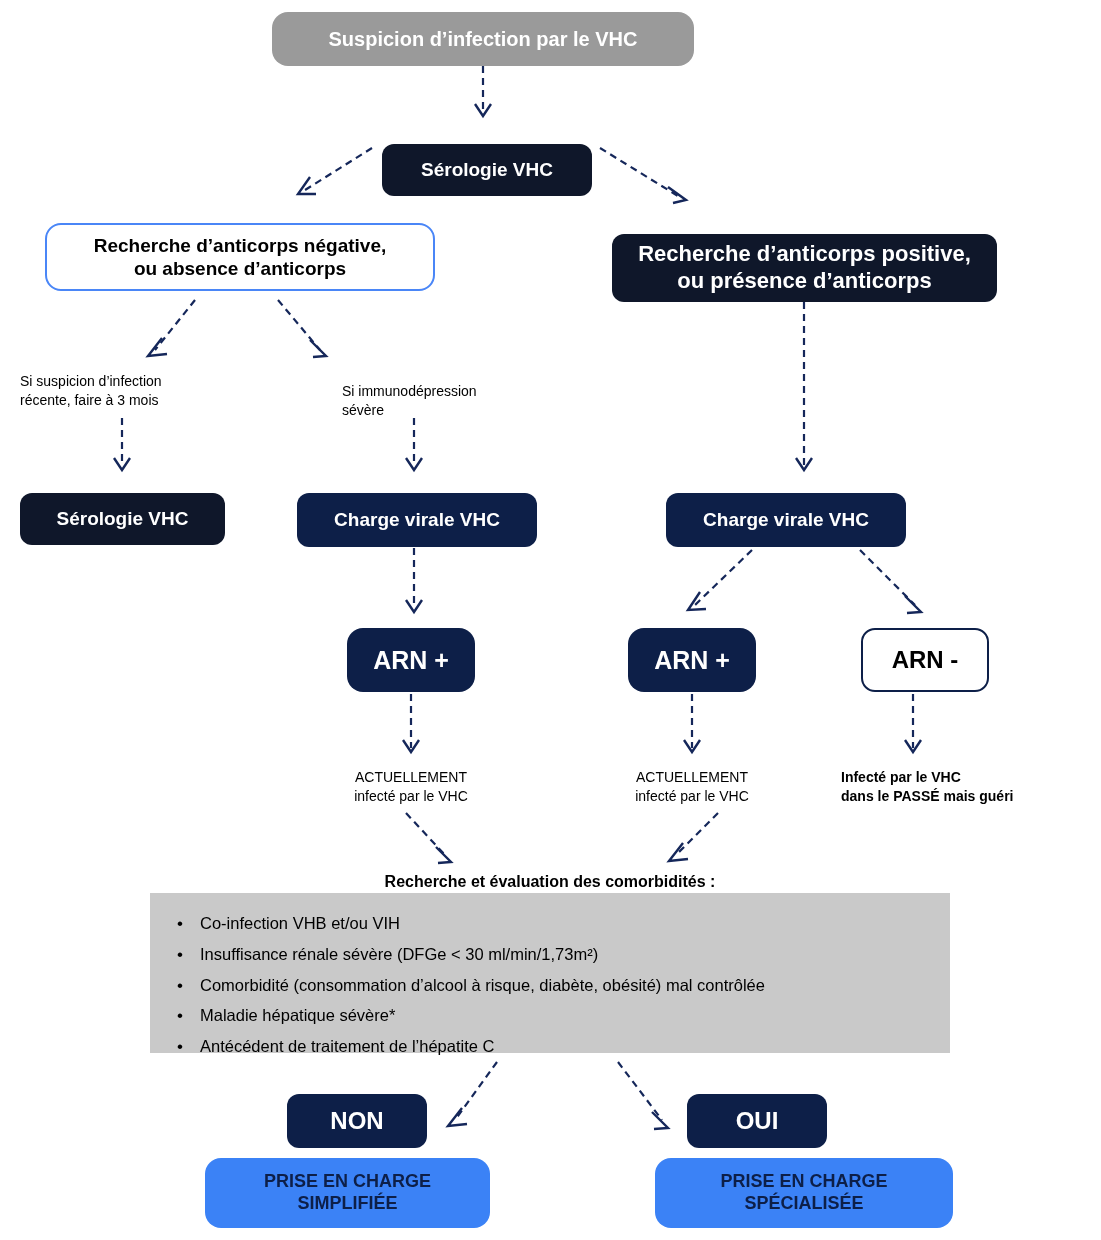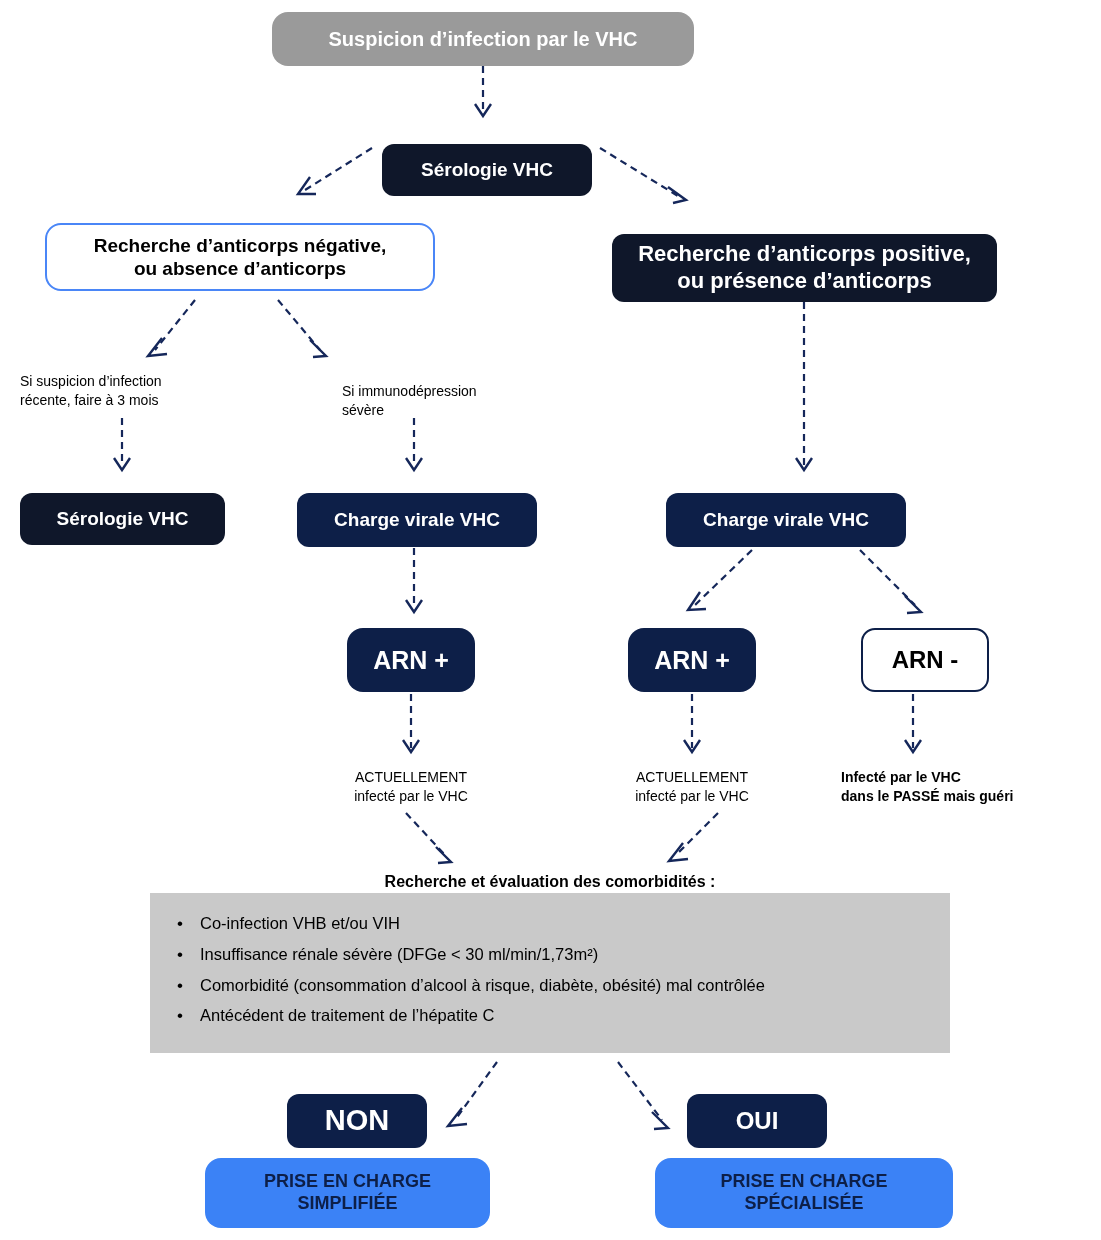--- a/index.html
+++ b/index.html
@@ -307,25 +307,26 @@
     <span class="l2">dans le PASSÉ mais guéri</span>
   </div>
 
   <div id="comorb-title">Recherche et évaluation des comorbidités :</div>
 
   <div id="comorb-panel">
     <ul id="comorb-list">
       <li>Co-infection VHB et/ou VIH</li>
       <li>Insuffisance rénale sévère (DFGe &lt; 30 ml/min/1,73m²)</li>
       <li>Comorbidité (consommation d’alcool à risque, diabète, obésité) mal contrôlée</li>
+      <li>Maladie hépatique sévère*</li>
       <li>Antécédent de traitement de l’hépatite C</li>
     </ul>
   </div>
 
-  <div class="node v-navy" style="left:287px; top:1094px; width:140px; height:54px; font-size:29px;">
+  <div class="node v-navy" style="left:287px; top:1094px; width:140px; height:54px; font-size:24px;">
     <span>NON</span>
   </div>
 
   <div class="node v-navy" style="left:687px; top:1094px; width:140px; height:54px; font-size:24px;">
     <span>OUI</span>
   </div>
 
   <div class="node v-lightblue" style="left:205px; top:1158px; width:285px; height:70px; font-size:18px; flex-direction:column;">
     <span>PRISE EN CHARGE</span>
     <span>SIMPLIFIÉE</span>

